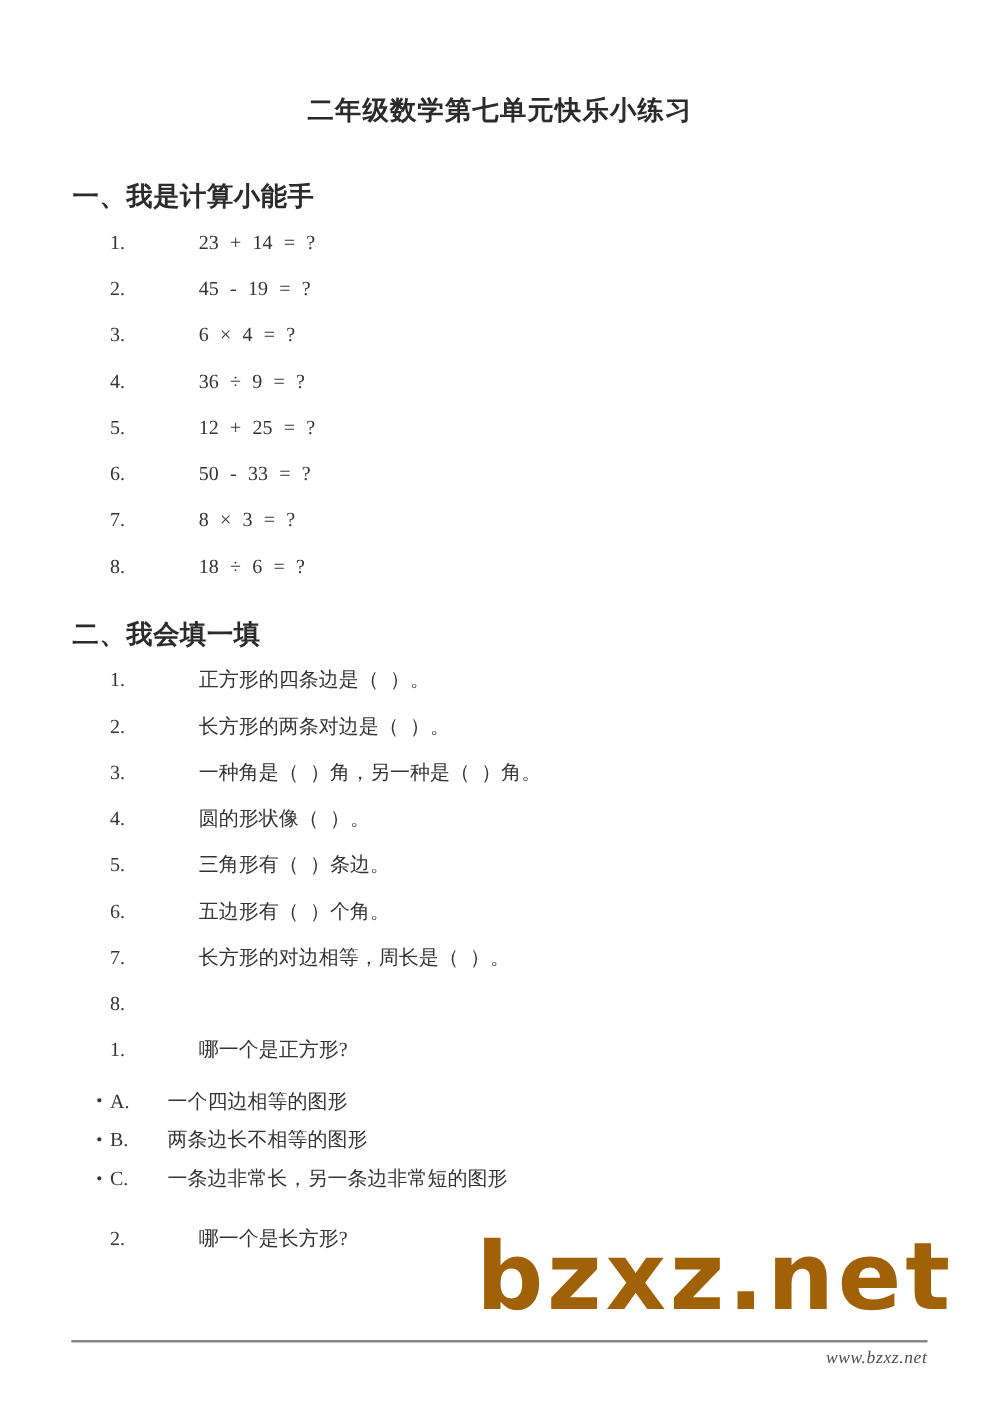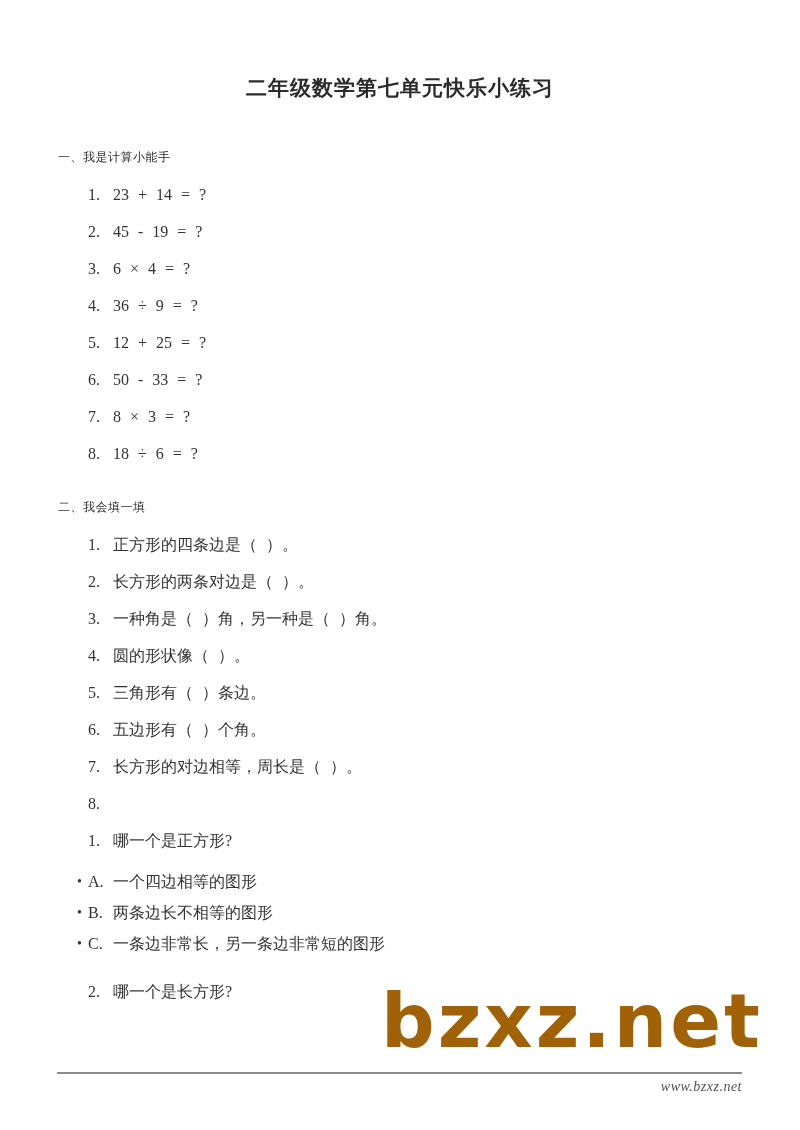--- a/index.html
+++ b/index.html
@@ -25,40 +25,41 @@
   .doc-title {
     text-align: center;
     font-size: 21px;
     font-weight: bold;
     line-height: 27px;
     color: #2b2b2b;
     letter-spacing: 1px;
   }
   .section-heading {
     margin: 32px 0 0 58px;
-    font-size: 12px;
-    font-weight: normal;
+    font-size: 21px;
+    font-weight: bold;
     line-height: 22px;
     color: #2b2b2b;
     letter-spacing: 0.5px;
   }
   .section:first-child .section-heading {
     margin-top: 44px;
   }
   .q-item {
     display: flex;
     margin: 17px 0 0 88px;
     font-size: 16px;
     line-height: 20px;
   }
   .q-num {
     flex: 0 0 25px;
   }
   .q-text {
     word-spacing: 5px;
+    margin-left: 46px;
   }
   .opt {
     display: flex;
     margin: 11px 0 0 77px;
     font-size: 16px;
     line-height: 20px;
   }
   .q-item + .opt {
     margin-top: 21px;
   }
@@ -67,20 +68,21 @@
   }
   .opt-bullet {
     flex: 0 0 11px;
     font-size: 14px;
   }
   .opt-label {
     flex: 0 0 25px;
   }
   .opt-text {
     word-spacing: 2px;
+    margin-left: 21px;
   }
   .watermark {
     position: absolute;
     left: 381px;
     top: 988px;
     z-index: 0;
     font-family: "DejaVu Sans", "Liberation Sans", sans-serif;
     font-weight: bold;
     font-size: 75px;
     line-height: 66px;

